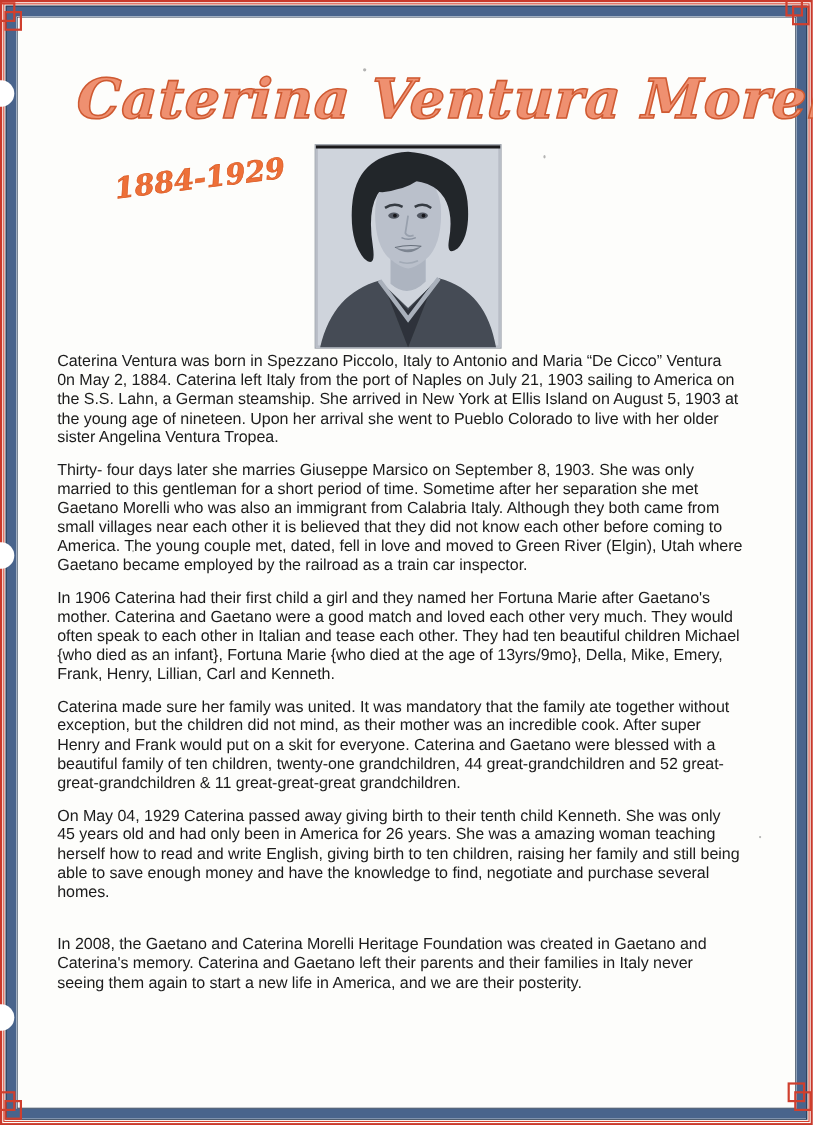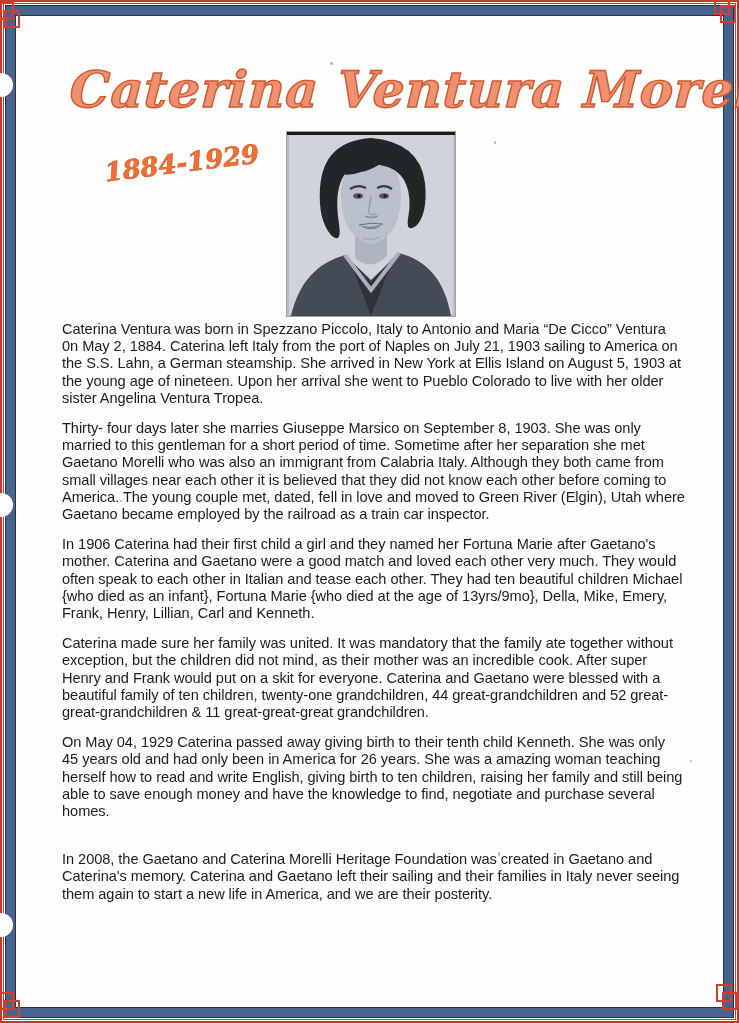--- a/index.html
+++ b/index.html
@@ -87,21 +87,21 @@
   .photo {
     position: absolute; left: 287px; top: 132px;
     width: 168px; height: 184px; margin: 0;
     background: #cfd4dc;
     box-shadow: 0 0 0 1px #9aa0a8;
   }
   .photo svg { display: block; width: 100%; height: 100%; }
 
   
   .body-text {
-    position: absolute; left: 62px; top: 321px; width: 623px;
+    position: absolute; left: 52px; top: 321px; width: 623px;
     color: #1c1c1c;
     font-size: 14.6px; line-height: 17.2px;
     letter-spacing: -0.05px;
   }
   .body-text p { margin: 0 0 13px 0; }
   .body-text p.final { margin-top: 31px; }
 </style>
 </head>
 <body>
 
@@ -185,16 +185,16 @@
       <rect x="0" y="0" width="168" height="3" fill="#1b1b1d"></rect>
     </svg>
   </figure>
 
   <main class="body-text">
     <p>Caterina Ventura was born in Spezzano Piccolo, Italy to Antonio and Maria “De Cicco” Ventura 0n May 2, 1884. Caterina left Italy from the port of Naples on July 21, 1903 sailing to America on the S.S. Lahn, a German steamship. She arrived in New York at Ellis Island on August 5, 1903 at the young age of nineteen. Upon her arrival she went to Pueblo Colorado to live with her older sister Angelina Ventura Tropea.</p>
     <p>Thirty- four days later she marries Giuseppe Marsico on September 8, 1903. She was only married to this gentleman for a short period of time. Sometime after her separation she met Gaetano Morelli who was also an immigrant from Calabria Italy. Although they both came from small villages near each other it is believed that they did not know each other before coming to America. The young couple met, dated, fell in love and moved to Green River (Elgin), Utah where Gaetano became employed by the railroad as a train car inspector.</p>
     <p>In 1906 Caterina had their first child a girl and they named her Fortuna Marie after Gaetano's mother. Caterina and Gaetano were a good match and loved each other very much. They would often speak to each other in Italian and tease each other. They had ten beautiful children Michael {who died as an infant}, Fortuna Marie {who died at the age of 13yrs/9mo}, Della, Mike, Emery, Frank, Henry, Lillian, Carl and Kenneth.</p>
     <p>Caterina made sure her family was united. It was mandatory that the family ate together without exception, but the children did not mind, as their mother was an incredible cook. After super Henry and Frank would put on a skit for everyone. Caterina and Gaetano were blessed with a beautiful family of ten children, twenty-one grandchildren, 44 great-grandchildren and 52 great-great-grandchildren &amp; 11 great-great-great grandchildren.</p>
     <p>On May 04, 1929 Caterina passed away giving birth to their tenth child Kenneth.  She was only 45 years old and had only been in America for 26 years. She was a amazing woman teaching herself how to read and write English, giving birth to ten children, raising her family and still being able to save enough money and have the knowledge to find, negotiate and purchase several homes.</p>
-    <p class="final">In 2008, the Gaetano and Caterina Morelli Heritage Foundation was created in Gaetano and Caterina's memory. Caterina and Gaetano left their sailing and their families in Italy never seeing them again to start a new life in America, and we are their posterity.</p>
+    <p class="final">In 2008, the Gaetano and Caterina Morelli Heritage Foundation was created in Gaetano and Caterina's memory. Caterina and Gaetano left their parents and their families in Italy never seeing them again to start a new life in America, and we are their posterity.</p>
   </main>
 
 </div>
 
 </body></html>

